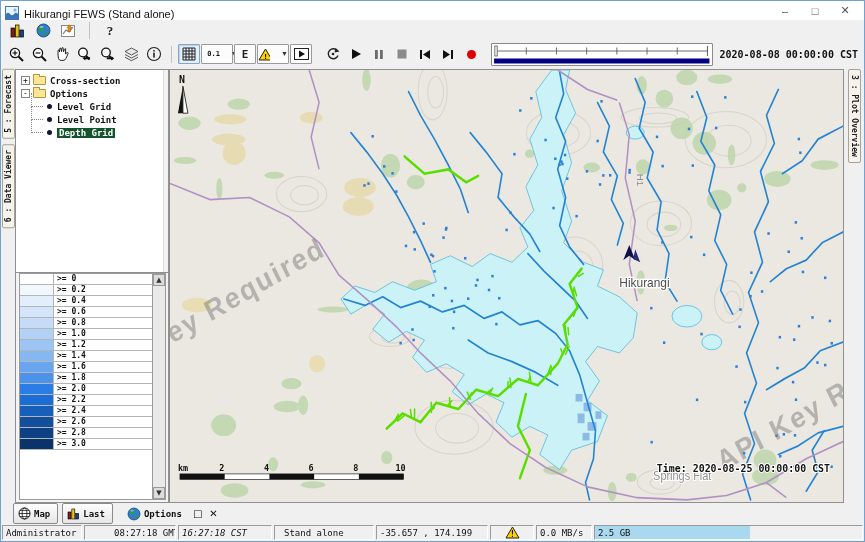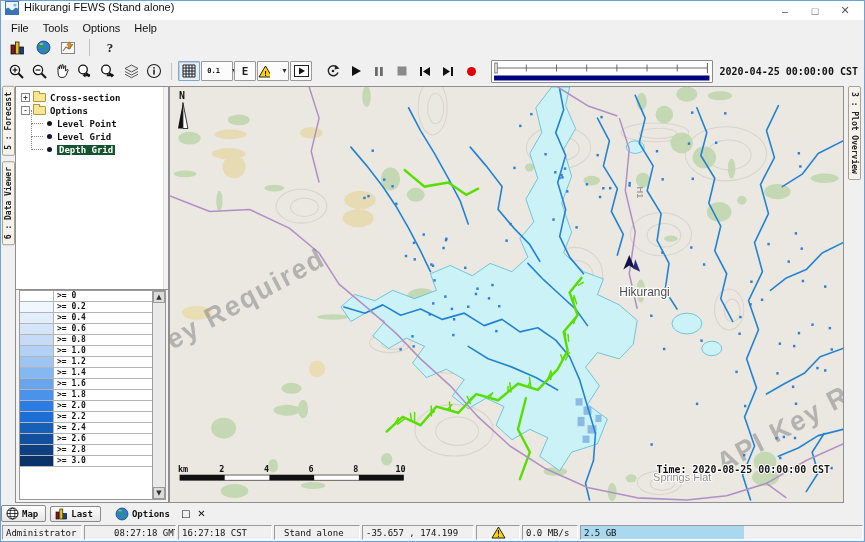--- a/index.html
+++ b/index.html
@@ -1,20 +1,20 @@
 <!DOCTYPE html>
 <html><head>
 <meta charset="utf-8">
 <style>
 *{box-sizing:border-box;margin:0;padding:0}
 html,body{width:865px;height:542px;overflow:hidden}
 body{font-family:"Liberation Sans",sans-serif;background:#f0f0f0}
 .window{width:865px;height:542px;border:1px solid #6fa3d4;display:flex;flex-direction:column;background:#f0f0f0}
 
-.titlebar{height:19px;background:#fff;display:flex;align-items:flex-start;gap:5px;padding:0 4px;font-size:11px;color:#111;flex:0 0 auto}
+.titlebar{height:19px;background:#fff;display:flex;align-items:flex-end;gap:5px;padding:0 4px;font-size:11px;color:#111;flex:0 0 auto}
 .win-controls{margin-left:auto;display:flex;height:100%}
 .win-btn{width:30px;display:flex;align-items:center;justify-content:center;color:#555;font-size:11px}
 
 .menubar{height:17px;display:flex;align-items:center;padding-left:3px;font-size:11px;color:#111;flex:0 0 auto}
 .menu-item{padding:1px 7px 2px 7px;cursor:default}
 
 .toolbar1{height:21px;display:flex;align-items:center;gap:4px;padding-left:5px;flex:0 0 auto}
 .toolbar2{height:28px;display:flex;align-items:center;gap:1px;padding:0 3px 2px 4px;flex:0 0 auto}
 .tbtn{width:22px;height:20px;display:flex;align-items:center;justify-content:center;background:transparent;border:1px solid transparent}
 .tbtn.boxed{border:1px solid #9a9a9a;background:#fcfcfc;border-radius:1px}
@@ -55,21 +55,21 @@
 .legend-rows{flex:1;overflow:hidden}
 .lg-row{display:flex;height:11px;border-bottom:1px solid #b5b5b5}
 .lg-sw{width:34px;border-right:1px solid #b5b5b5;flex:0 0 auto}
 .lg-lb{flex:1;font:bold 8px/10px "DejaVu Sans Mono",monospace;color:#111;padding-left:3px;background:#fff}
 .legend-scroll{width:13px;background:#e9e9e9;border-left:1px solid #9a9a9a;display:flex;flex-direction:column;justify-content:space-between;flex:0 0 auto}
 .scroll-btn{height:12px;border:1px solid #9a9a9a;background:#dcdcdc;font:7px/10px "DejaVu Sans",sans-serif;text-align:center;color:#333}
 
 .map-panel{flex:1;border:1px solid #8f8f8f;position:relative;background:#eae8e1;min-width:0}
 .map-panel svg{position:absolute;inset:0;width:100%;height:100%}
 
-.bottom-tabs{height:21px;display:flex;align-items:center;gap:4px;flex:0 0 auto}
+.bottom-tabs{height:21px;display:flex;gap:4px;padding-left:12px;flex:0 0 auto}
 .btab{display:flex;align-items:center;gap:3px;border:1px solid #8a8a8a;border-radius:2px;background:linear-gradient(#fefefe,#e6e6e6);padding:1px 7px 1px 4px;font:bold 9px "DejaVu Sans Mono",monospace;color:#111}
 .btab.active{border:none;background:transparent;padding-left:10px}
 .tab-winbtn{font:bold 10px "DejaVu Sans",sans-serif;color:#111;padding:0 2px}
 .logsrow{height:18px;display:flex;align-items:center;padding-left:12px;flex:0 0 auto}
 .logs-btn{border:1px solid #8a8a8a;border-radius:2px;background:linear-gradient(#fefefe,#e2e2e2);font:bold 9px "DejaVu Sans Mono",monospace;color:#111;padding:1px 8px}
 
 .statusbar{height:17px;display:flex;flex:0 0 auto;background:#f0f0f0;gap:2px;padding:1px 1px 0 1px}
 .status-cell{height:15px;border:1px solid;border-color:#9b9b9b #fff #fff #9b9b9b;font:9px "DejaVu Sans Mono",monospace;color:#111;padding:2px 3px;white-space:nowrap;overflow:hidden;position:relative;flex:0 0 auto}
 .status-cell.center{display:flex;align-items:center;justify-content:center;padding:0}
 .status-cell.flexfill{flex:1 1 auto}
@@ -88,26 +88,20 @@
         <circle cx="10" cy="4" r="1.6" fill="#7db4e0"></circle>
       </svg>
     <span>Hikurangi FEWS  (Stand alone)</span>
     <div class="win-controls">
       <span class="win-btn">–</span>
       <span class="win-btn">□</span>
       <span class="win-btn">✕</span>
     </div>
   </div>
 
-  <div class="menubar">
-      <span class="menu-item">File</span>
-      <span class="menu-item">Tools</span>
-      <span class="menu-item">Options</span>
-      <span class="menu-item">Help</span>
-    </div>
 
   <div class="toolbar1">
     <span class="tbtn">
         <svg width="15" height="14">
           <rect x="1" y="4" width="3.6" height="9" fill="#8b1a1a" stroke="#000" stroke-width="0.7"></rect>
           <rect x="5.4" y="1" width="3.6" height="12" fill="#e8c11c" stroke="#000" stroke-width="0.7"></rect>
           <rect x="9.8" y="6" width="3.6" height="7" fill="#1a3f8b" stroke="#000" stroke-width="0.7"></rect>
         </svg>
       </span>
     <span class="tbtn">
@@ -271,21 +265,21 @@
             <line x1="94" y1="3.5" x2="94" y2="10.5"></line>
           <line x1="138" y1="3.5" x2="138" y2="10.5"></line>
             <line x1="182" y1="3.5" x2="182" y2="10.5"></line>
           <line x1="226" y1="3.5" x2="226" y2="10.5"></line>
             <line x1="270" y1="3.5" x2="270" y2="10.5"></line>
         </g>
         <rect x="4" y="2" width="4" height="10" fill="#d7d7d7" stroke="#555" stroke-width="0.8"></rect>
         <rect x="3" y="14.5" width="314" height="5" fill="#000080"></rect>
       </svg>
     </div>
-    <span class="tl-datetime">2020-04-25 00:00:00 CST</span>
+    <span class="tl-datetime">2020-08-08 00:00:00 CST</span>
   </div>
 
   <div class="main">
     <div class="left-strip">
       <span class="vtab vtab-left">5 : Forecast</span>
       <span class="vtab vtab-left">6 : Data Viewer</span>
     </div>
 
     <div class="left-panel">
       <div class="tree-panel">
@@ -295,25 +289,25 @@
             <span class="folder"></span>
             <span class="tree-label">Cross-section</span>
           </div>
           <div class="tree-row">
             <span class="expander">-</span>
             <span class="folder"></span>
             <span class="tree-label">Options</span>
           </div>
           <div class="tree-row tree-child">
             <span class="bullet"></span>
-            <span class="tree-label">Level Point</span>
+            <span class="tree-label">Level Grid</span>
           </div>
           <div class="tree-row tree-child">
             <span class="bullet"></span>
-            <span class="tree-label">Level Grid</span>
+            <span class="tree-label">Level Point</span>
           </div>
           <div class="tree-row tree-child">
             <span class="bullet"></span>
             <span class="tree-label selected">Depth Grid</span>
           </div>
         </div>
       <div class="legend-panel">
         <div class="legend-table">
           <div class="legend-rows">
               <div class="lg-row">
@@ -731,22 +725,22 @@
       <span>Options</span>
       <span class="tab-winbtn" style="margin-left:6px">□</span>
       <span class="tab-winbtn">✕</span>
     </span>
   </div>
 
 
   <div class="statusbar">
       <div class="status-cell" style="width: 80px;"><span class="status-text">Administrator</span></div>
       <div class="status-cell" style="width: 92px; padding-left: 29px;"><span class="status-text">08:27:18 GMT</span></div>
-      <div class="status-cell" style="width: 94px;"><span class="status-text">16:27:18 CST</span></div>
-      <div class="status-cell" style="width: 86px; padding-left: 9px;"><span class="status-text">Stand alone</span></div>
+      <div class="status-cell" style="width: 94px; font-style: italic;"><span class="status-text">16:27:18 CST</span></div>
+      <div class="status-cell" style="width: 100px; padding-left: 9px;"><span class="status-text">Stand alone</span></div>
       <div class="status-cell" style="width: 112px;"><span class="status-text">-35.657 , 174.199</span></div>
       <div class="status-cell center" style="width: 44px;">
         <svg width="15" height="13">
           <polygon points="7.5,1 14,12 1,12" fill="#ffd300" stroke="#222" stroke-width="1"></polygon>
           <text x="7.5" y="10.8" text-anchor="middle" font-size="8" font-weight="bold" fill="#000">!</text>
         </svg>
       </div>
       <div class="status-cell" style="width: 56px;"><span class="status-text">0.0 MB/s</span></div>
       <div class="status-cell flexfill"><i class="memfill"></i><span class="status-text">2.5 GB</span></div>
     </div>

